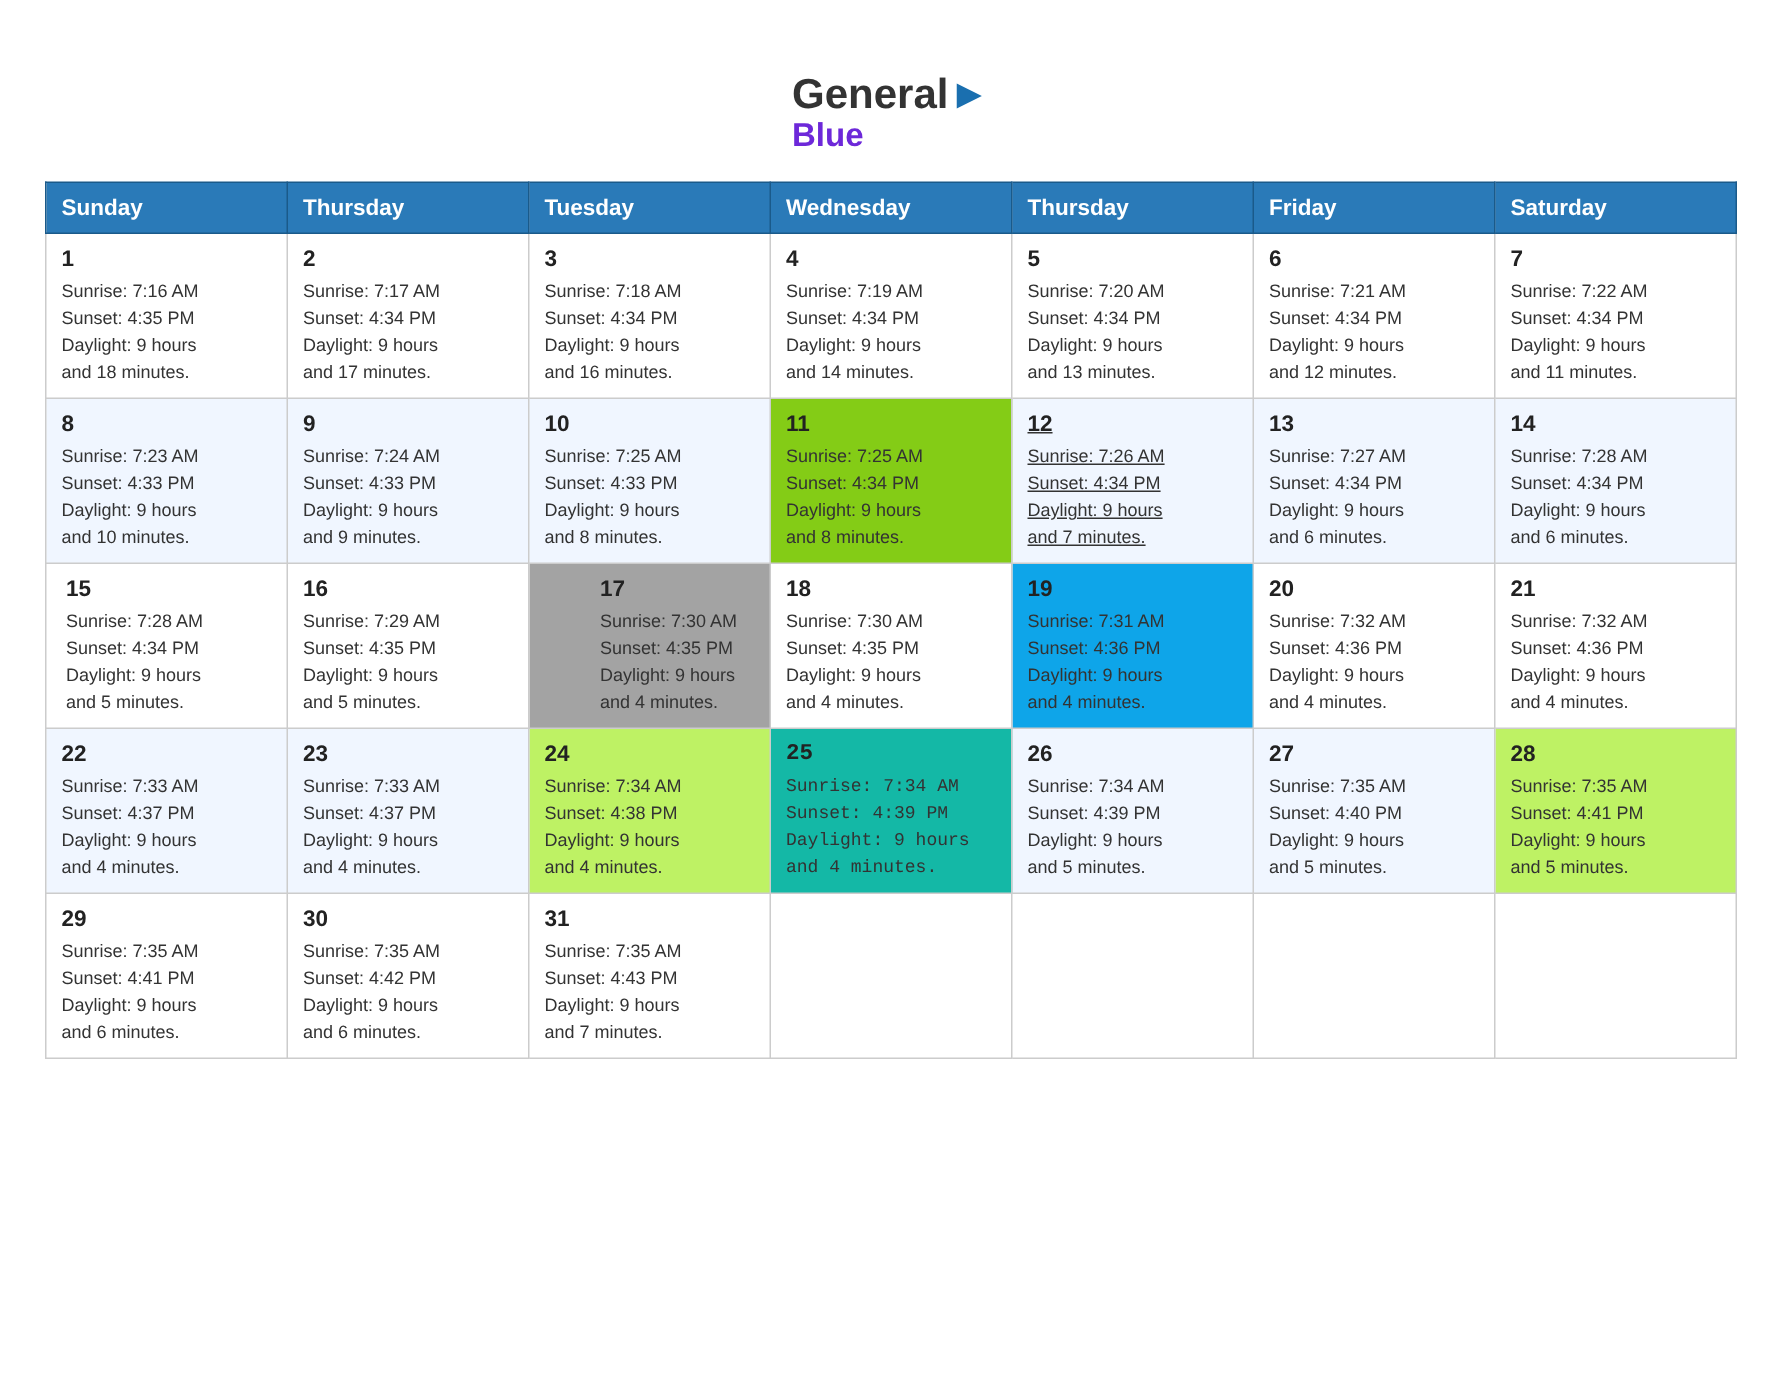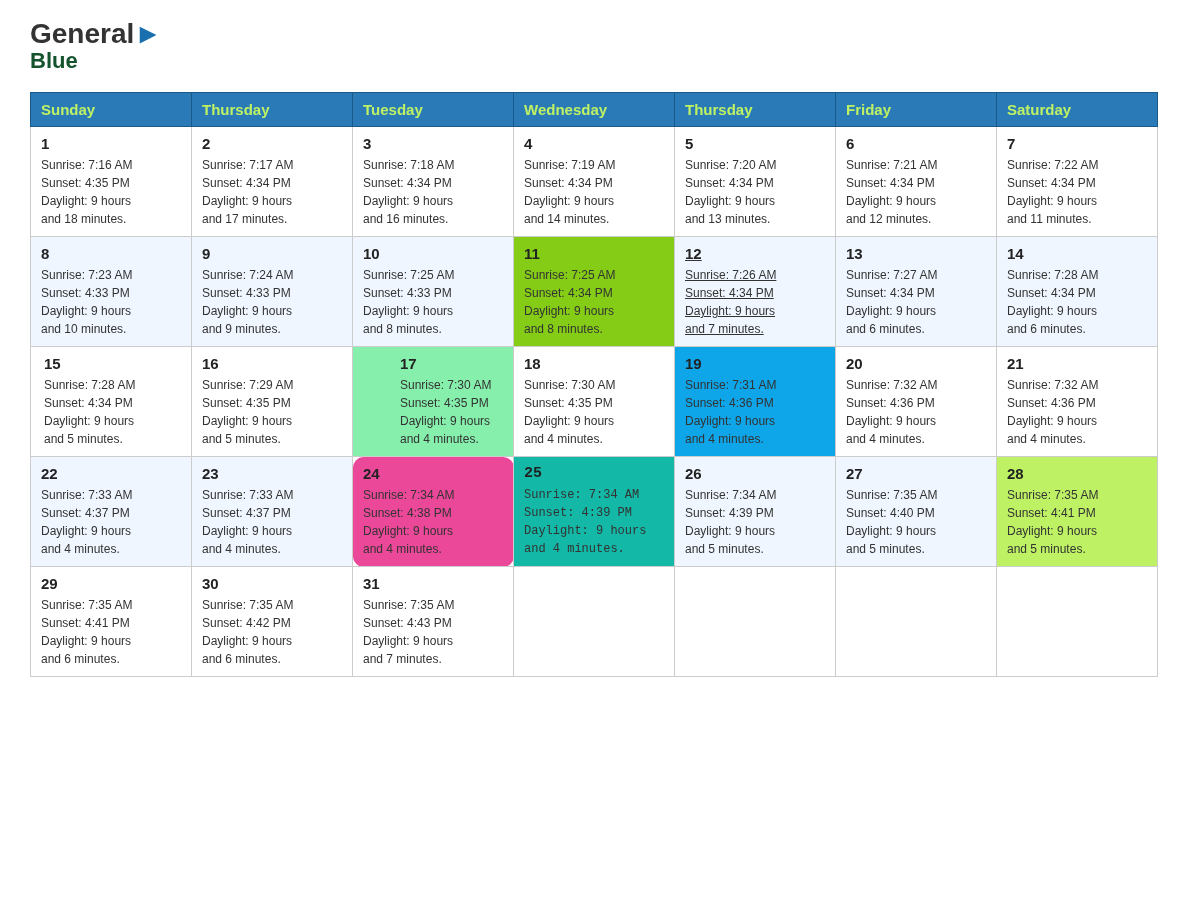--- a/index.html
+++ b/index.html
@@ -5,42 +5,43 @@
     * { margin: 0; padding: 0; box-sizing: border-box; }
     body {
       font-family: Arial, sans-serif;
       background: #fff;
       width: 1188px;
       min-height: 918px;
       padding: 20px 30px;
     }
     .header {
       display: flex;
-      justify-content: flex-start;
+      justify-content: center;
       align-items: flex-start;
       margin-bottom: 18px;
+      margin-top: 29px;
     }
     .logo {
       display: flex;
       flex-direction: column;
       align-items: flex-start;
     }
     .logo-top {
       font-size: 28px;
       font-weight: bold;
       color: #333;
       line-height: 1;
     }
     .logo-top span.blue-arrow {
       color: #1a6faf;
     }
     .logo-bottom {
       font-size: 22px;
       font-weight: bold;
-      color: #14532d;
+      color: #6d28d9;
     }
     .title-block {
       text-align: right;
     }
     .month-title {
       font-size: 52px;
       font-weight: bold;
       color: #222;
       line-height: 1.1;
     }
@@ -49,21 +50,21 @@
       color: #444;
       margin-top: 4px;
     }
     .calendar-table {
       width: 100%;
       border-collapse: collapse;
       table-layout: fixed;
     }
     .calendar-table th {
       background-color: #2a7ab8;
-      color: #bef264;
+      color: #ffffff;
       font-size: 15px;
       font-weight: bold;
       padding: 8px 10px;
       text-align: left;
       border: 1px solid #1a5a8a;
     }
     .calendar-table td {
       vertical-align: top;
       padding: 8px 10px;
       border: 1px solid #ccc;
@@ -185,21 +186,21 @@
       </tr>
       <tr>
         <td style="background-color: rgb(255, 255, 255); padding-left: 13px;">
           <span class="day-num">15</span>
           <div class="day-info">Sunrise: 7:28 AM<br>Sunset: 4:34 PM<br>Daylight: 9 hours<br>and 5 minutes.</div>
         </td>
         <td style="background-color: rgb(255, 255, 255);">
           <span class="day-num">16</span>
           <div class="day-info">Sunrise: 7:29 AM<br>Sunset: 4:35 PM<br>Daylight: 9 hours<br>and 5 minutes.</div>
         </td>
-        <td style="background-color: #86efac; padding-left: 47px;">
+        <td style="background-color: #a3a3a3; padding-left: 47px;">
           <span class="day-num">17</span>
           <div class="day-info">Sunrise: 7:30 AM<br>Sunset: 4:35 PM<br>Daylight: 9 hours<br>and 4 minutes.</div>
         </td>
         <td style="background-color: rgb(255, 255, 255);">
           <span class="day-num">18</span>
           <div class="day-info">Sunrise: 7:30 AM<br>Sunset: 4:35 PM<br>Daylight: 9 hours<br>and 4 minutes.</div>
         </td>
         <td style="background-color: #0ea5e9;">
           <span class="day-num">19</span>
           <div class="day-info">Sunrise: 7:31 AM<br>Sunset: 4:36 PM<br>Daylight: 9 hours<br>and 4 minutes.</div>
@@ -215,21 +216,21 @@
       </tr>
       <tr>
         <td style="background-color: rgb(240, 246, 255);">
           <span class="day-num">22</span>
           <div class="day-info">Sunrise: 7:33 AM<br>Sunset: 4:37 PM<br>Daylight: 9 hours<br>and 4 minutes.</div>
         </td>
         <td style="background-color: rgb(240, 246, 255);">
           <span class="day-num">23</span>
           <div class="day-info">Sunrise: 7:33 AM<br>Sunset: 4:37 PM<br>Daylight: 9 hours<br>and 4 minutes.</div>
         </td>
-        <td style="background-color: #ec4899; border-radius: 11px;">
+        <td style="background-color: #bef264;">
           <span class="day-num">24</span>
           <div class="day-info">Sunrise: 7:34 AM<br>Sunset: 4:38 PM<br>Daylight: 9 hours<br>and 4 minutes.</div>
         </td>
         <td style="background-color: #14b8a6; font-family: Liberation Mono, monospace;">
           <span class="day-num">25</span>
           <div class="day-info">Sunrise: 7:34 AM<br>Sunset: 4:39 PM<br>Daylight: 9 hours<br>and 4 minutes.</div>
         </td>
         <td style="background-color: rgb(240, 246, 255);">
           <span class="day-num">26</span>
           <div class="day-info">Sunrise: 7:34 AM<br>Sunset: 4:39 PM<br>Daylight: 9 hours<br>and 5 minutes.</div>

